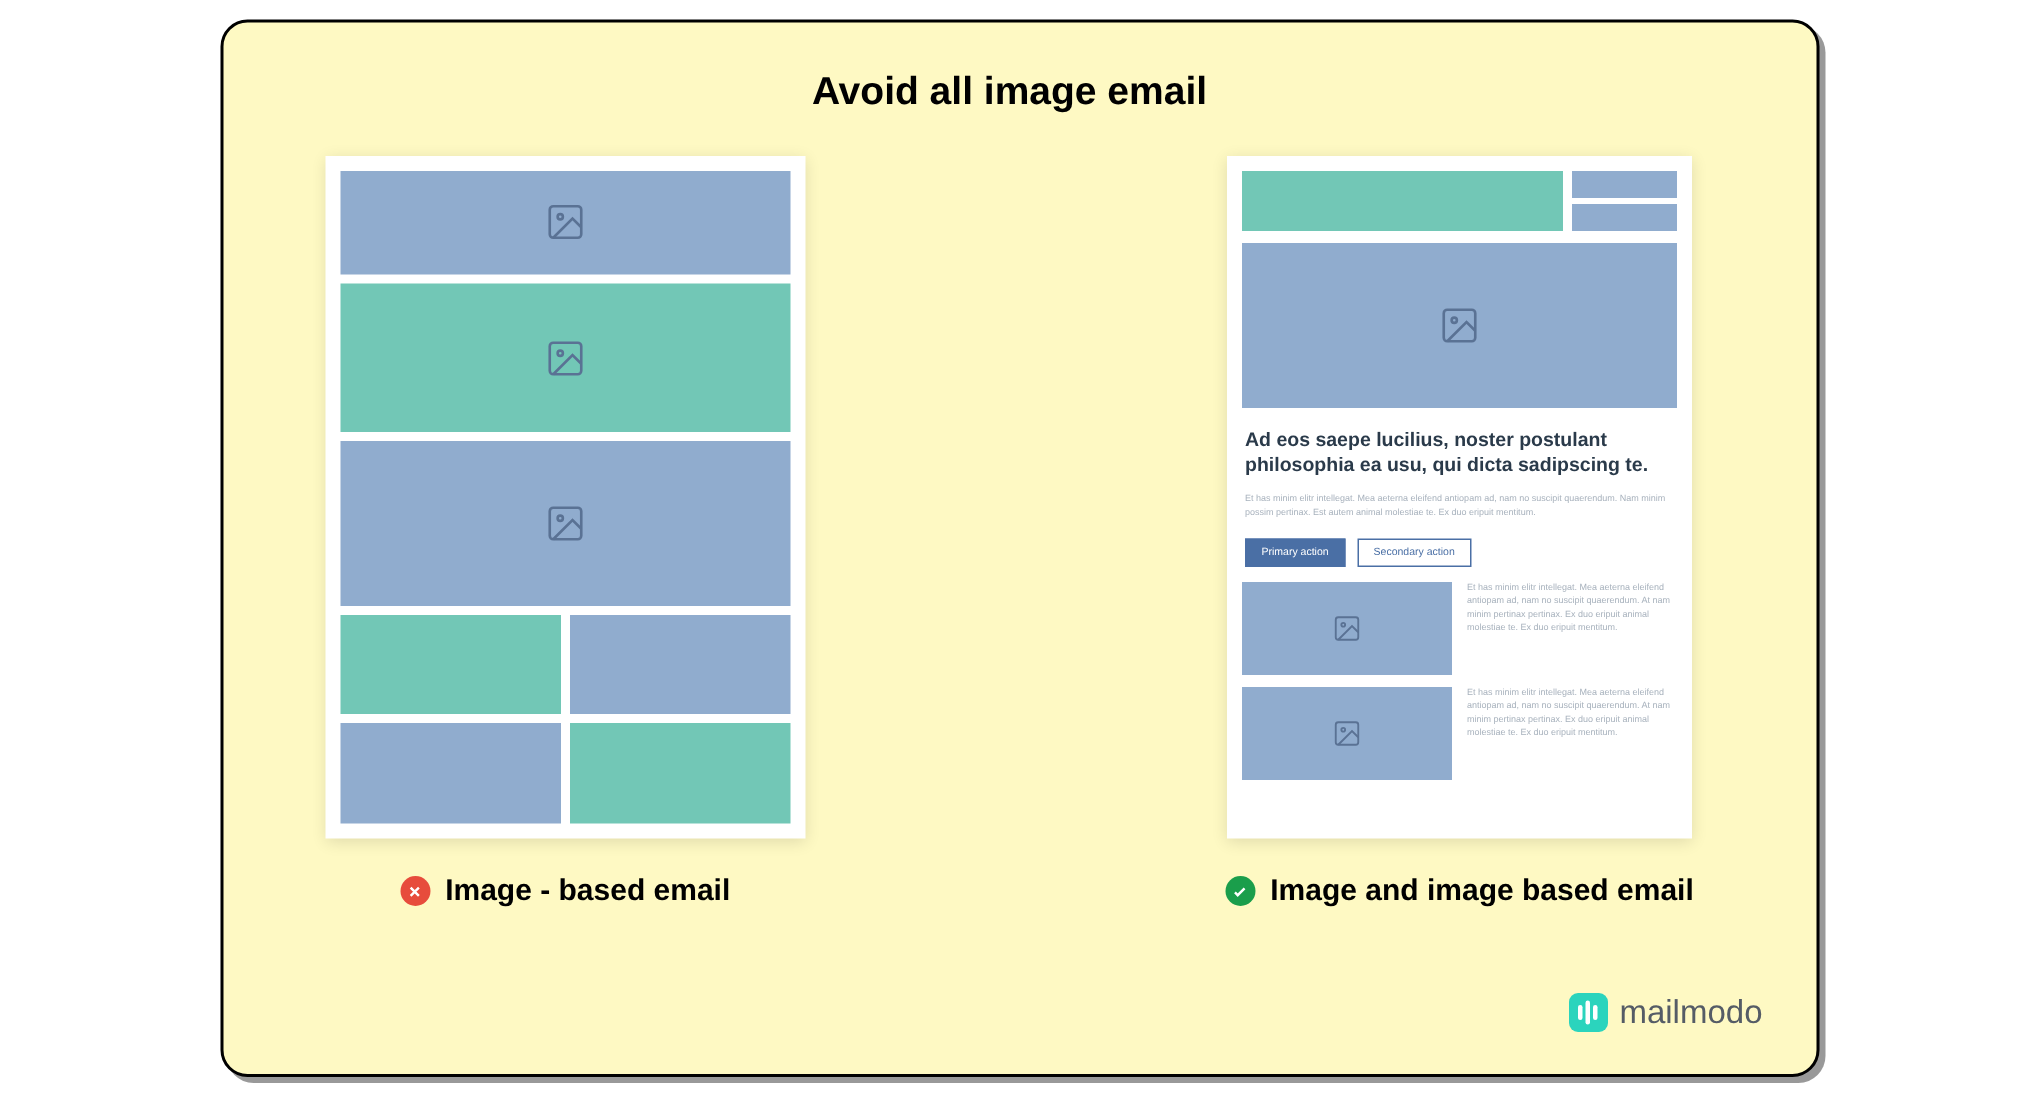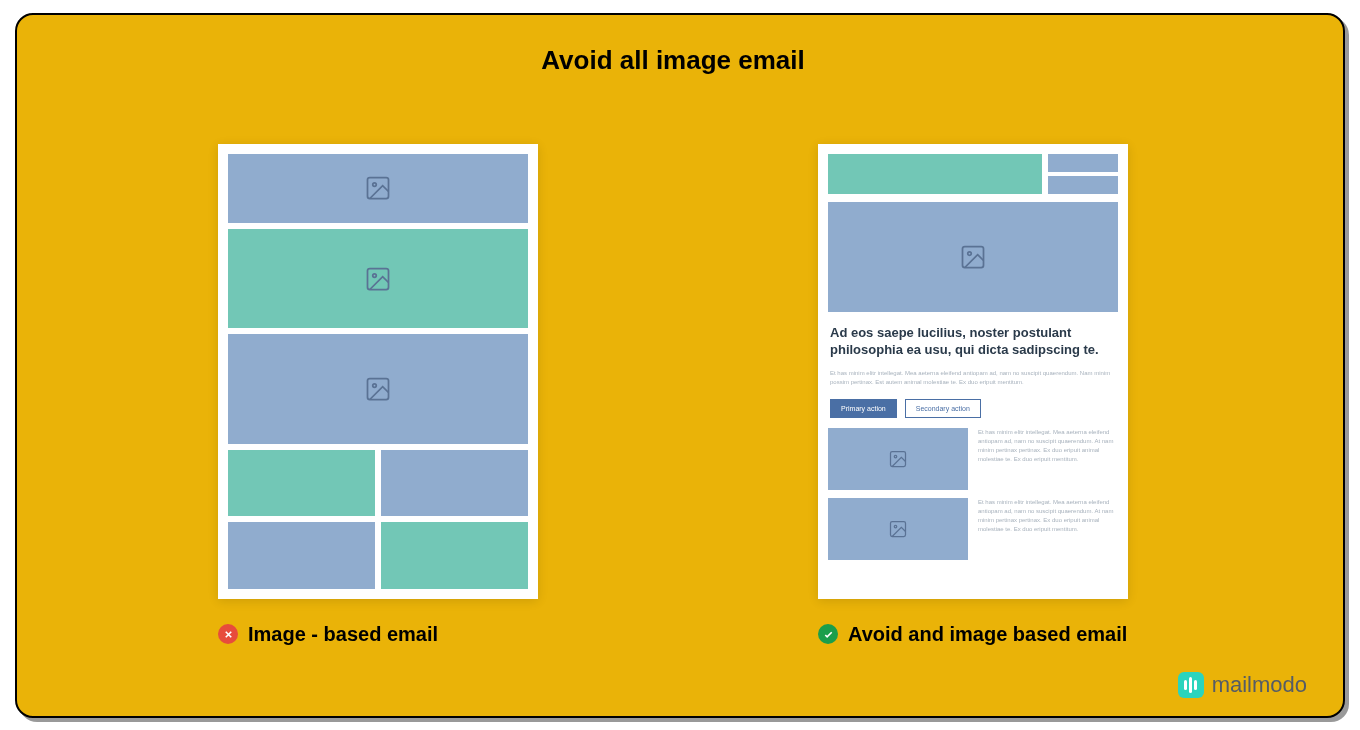--- a/index.html
+++ b/index.html
@@ -6,23 +6,23 @@
     body {
       font-family: -apple-system, BlinkMacSystemFont, 'Segoe UI', Arial, sans-serif;
       background: #fff;
       width: 1360px;
       height: 730px;
       display: flex;
       align-items: center;
       justify-content: center;
     }
     .card {
-      width: 1330px;
+      width: 1066px;
       height: 705px;
-      background: #eab308;
+      background: #fef9c3;
       border: 2px solid #000;
       border-radius: 18px;
       position: relative;
       padding: 30px 40px 20px 26px;
       box-shadow: 4px 4px 0 rgba(0,0,0,0.4);
     }
     .title {
       text-align: center;
       font-size: 26px;
       font-weight: 700;
@@ -30,22 +30,21 @@
       margin-bottom: 28px;
     }
     .columns {
       display: flex;
       justify-content: center;
       gap: 280px;
     }
     .col {
       display: flex;
       flex-direction: column;
-      align-items: flex-start;
-      margin-top: 40px;
+      align-items: center;
     }
     .mock {
       background: #fff;
       padding: 10px;
       box-shadow: 0 2px 10px rgba(0,0,0,0.12);
     }
     
     .mock-left {
       width: 320px;
       height: 455px;
@@ -124,21 +123,21 @@
       display: flex;
       align-items: center;
       justify-content: center;
     }
     .badge-red { background: #e74c3c; }
     .badge-green { background: #1a9e4b; }
     .badge svg { width: 11px; height: 11px; }
     
     .brand {
       position: absolute;
-      bottom: 18px;
+      bottom: 28px;
       right: 36px;
       display: flex;
       align-items: center;
       gap: 8px;
       font-size: 22px;
       font-weight: 500;
       color: #555c66;
     }
     .brand-logo {
       width: 26px;
@@ -253,21 +252,21 @@
           </div>
           <div class="media-text">Et has minim elitr intellegat. Mea aeterna eleifend antiopam ad, nam no suscipit quaerendum. At nam minim pertinax pertinax. Ex duo eripuit animal molestiae te. Ex duo eripuit mentitum.</div>
         </div>
       </div>
       <div class="caption">
         <span class="badge badge-green">
           <svg viewBox="0 0 24 24" stroke="#fff" stroke-width="3.5" fill="none">
               <path d="M5 13l4 4L19 7"></path>
             </svg>
         </span>
-        <span>Avoid  and image based email</span>
+        <span>Image  and image based email</span>
       </div>
     </div>
 
   </div>
 
   <div class="brand">
     <span class="brand-logo">
       <span></span>
         <span></span>
         <span></span>

